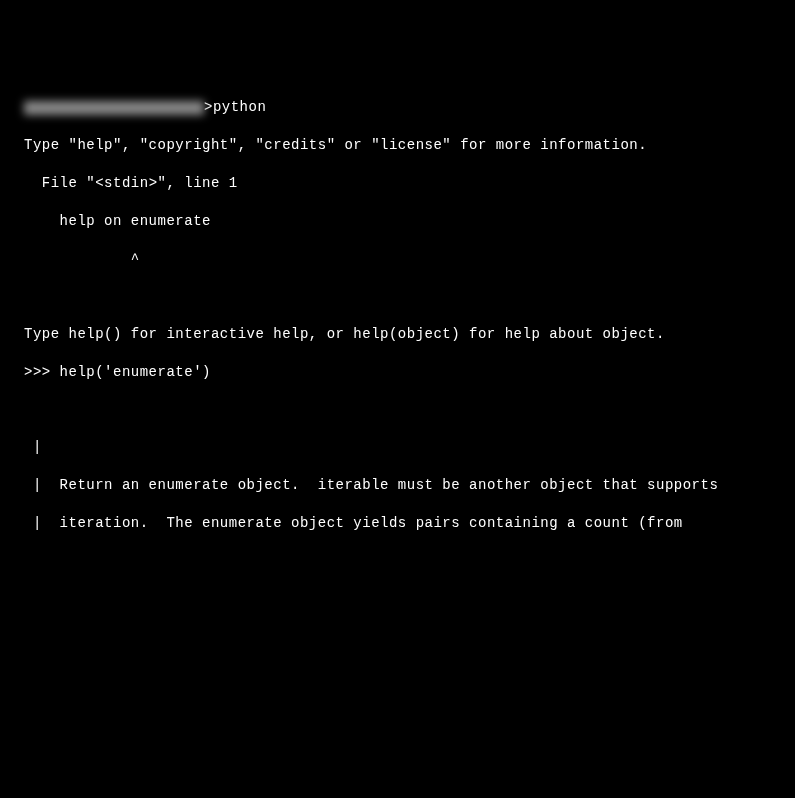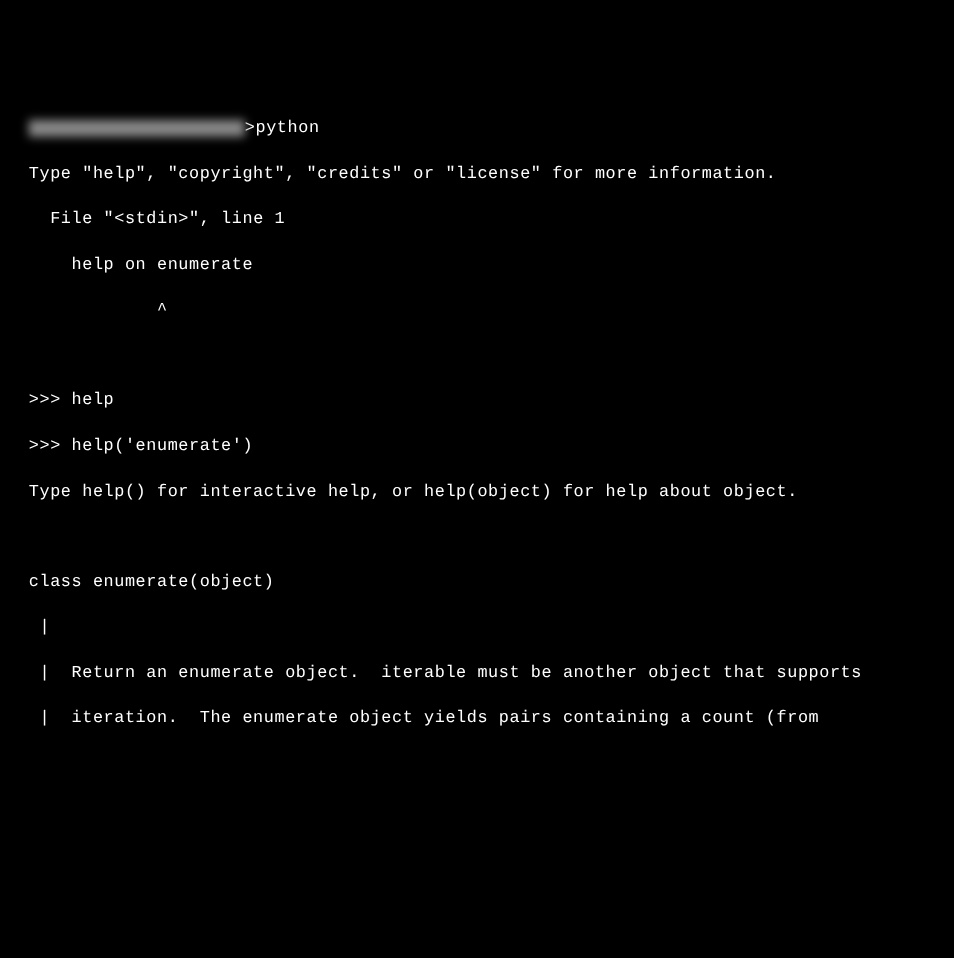--- a/index.html
+++ b/index.html
@@ -42,25 +42,23 @@
 
 
 
 <div class="terminal">
 <span class="line"><span class="blurred"></span><span>&gt;</span><span>python</span></span>
 <span class="line">Type "help", "copyright", "credits" or "license" for more information.</span>
 <span class="line">  File "&lt;stdin&gt;", line 1</span>
 <span class="line">    help on enumerate</span>
 <span class="line">            ^</span>
 <span class="line"> </span>
-<span class="line"><span>&gt;&gt;&gt; </span><span>help</span></span>
+<span class="line">Type help() for interactive help, or help(object) for help about object.</span>
 <span class="line"><span>&gt;&gt;&gt; </span><span>help('enumerate')</span></span>
-<span class="line">Type help() for interactive help, or help(object) for help about object.</span>
 <span class="line"> </span>
-<span class="line">class enumerate(object)</span>
 <span class="line"> |  </span>
 <span class="line"> |  Return an enumerate object.  iterable must be another object that supports</span>
 <span class="line"> |  iteration.  The enumerate object yields pairs containing a count (from</span>
 
 
 
 
 
 
 

